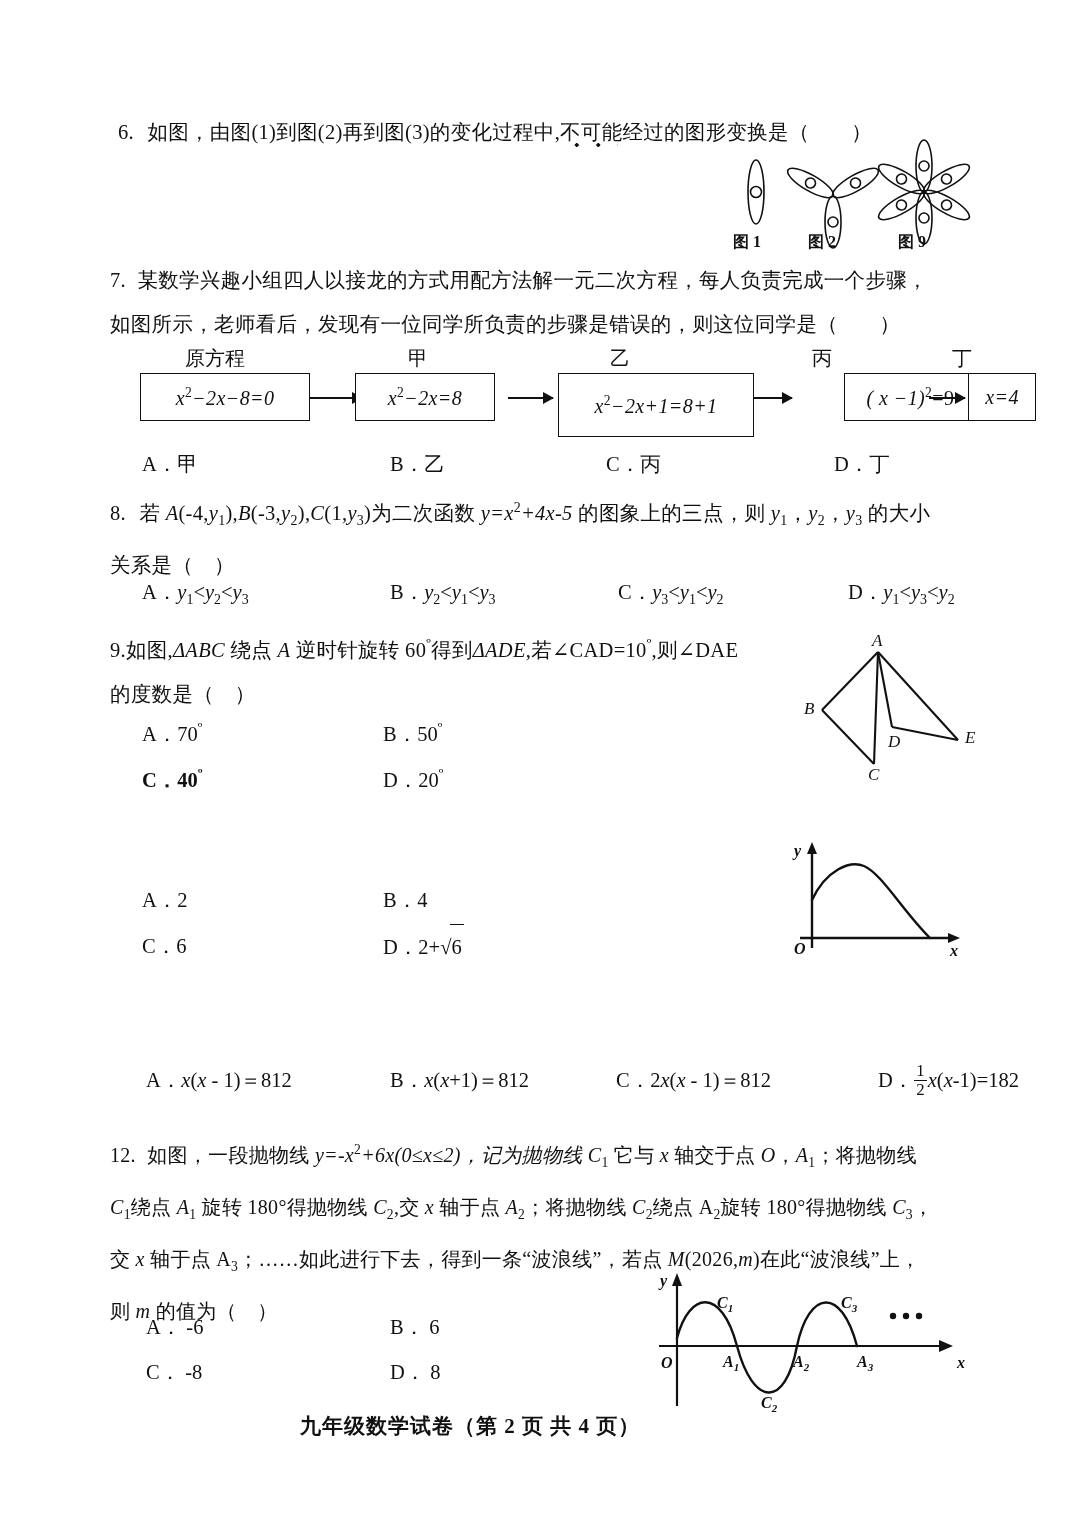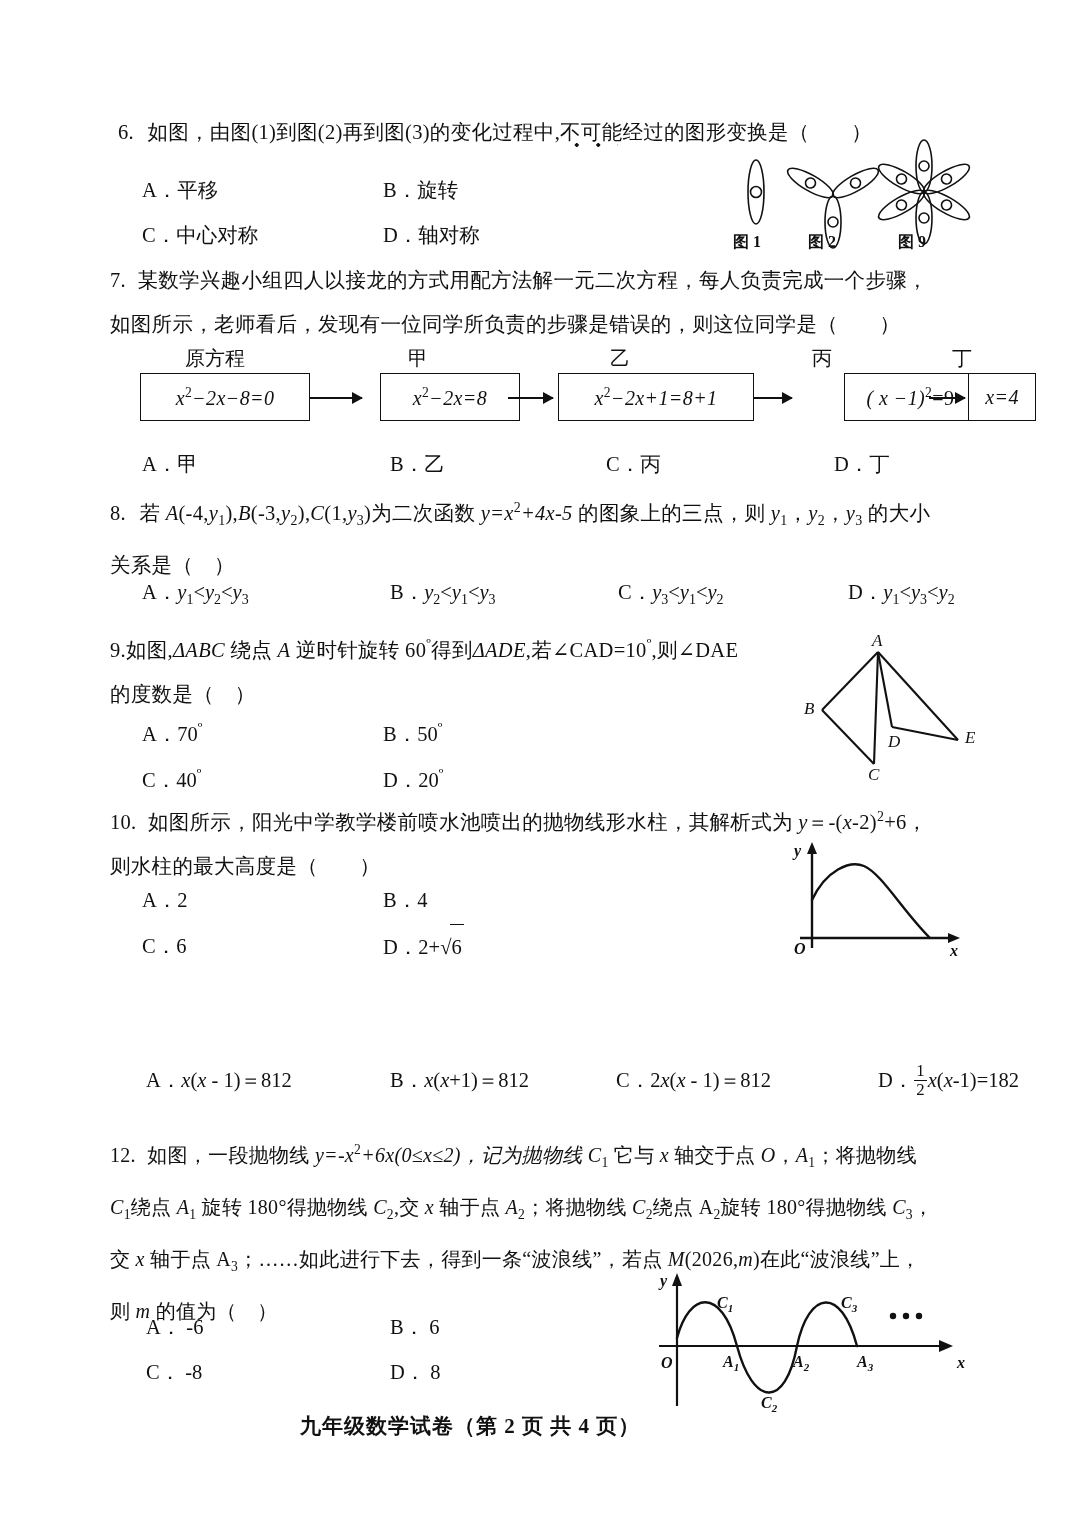--- a/index.html
+++ b/index.html
@@ -138,34 +138,20 @@
 
 <div class="page">
 
   <div class="q" style="left:118px; top:110px; width:760px;">
     <div class="qline">
       <span>6.</span>
       <span style="display:inline-block;width:8px;"></span><span>如图，由图(1)到图(2)再到图(3)的变化过程中,</span><span class="emph-dots">不可能</span><span>经过的图形变换是（　　）</span>
     </div>
   </div>
 
-  <div class="opts" style="left:118px; top:168px; width:620px; height:92px;">
-    <div class="opt" style="left:24px; top:0;">
-      <span>A．</span><span>平移</span>
-    </div>
-    <div class="opt" style="left:265px; top:0;">
-      <span>B．</span><span>旋转</span>
-    </div>
-    <div class="opt" style="left:24px; top:45px;">
-      <span>C．</span><span>中心对称</span>
-    </div>
-    <div class="opt" style="left:265px; top:45px;">
-      <span>D．</span><span>轴对称</span>
-    </div>
-  </div>
 
   <div class="fig" style="left:728px; top:148px; width:262px; height:86px;">
     <svg width="262" height="86" viewBox="0 0 262 86">
       <g fill="none" stroke="#111" stroke-width="1.6">
 
         <g transform="translate(28,44)">
           <ellipse cx="0" cy="0" rx="8" ry="32"></ellipse>
           <circle cx="0" cy="0" r="5.5"></circle>
         </g>
 
@@ -232,26 +218,26 @@
     <div class="flow-label" style="left:268px; top:0;">甲</div>
     <div class="flow-label" style="left:470px; top:0;">乙</div>
     <div class="flow-label" style="left:672px; top:0;">丙</div>
     <div class="flow-label" style="left:812px; top:0;">丁</div>
 
     <div class="flow-box" style="left:0; top:28px; width:170px; height:48px;">
       <span><i>x</i><span class="sup">2</span><i>−2x−8=0</i></span>
     </div>
     <div class="flow-arrow" style="left:170px; width:52px;"></div>
 
-    <div class="flow-box" style="left:240px; top:28px; width:140px; height:48px;">
+    <div class="flow-box" style="left:215px; top:28px; width:140px; height:48px;">
       <span><i>x</i><span class="sup">2</span><i>−2x=8</i></span>
     </div>
     <div class="flow-arrow" style="left:368px; width:45px;"></div>
 
-    <div class="flow-box" style="left:418px; top:28px; width:196px; height:48px;">
+    <div class="flow-box" style="left:418px; top:28px; width:196px; height:64px;">
       <span><i>x</i><span class="sup">2</span><i>−2x+1=8+1</i></span>
     </div>
     <div class="flow-arrow" style="left:614px; width:38px;"></div>
 
     <div class="flow-box" style="left:656px; top:28px; width:133px; height:48px;margin-left:48px;">
       <span><i>( x −1)</i><span class="sup">2</span><span>=9</span></span>
     </div>
     <div class="flow-arrow" style="left:789px; width:36px;"></div>
 
     <div class="flow-box" style="left:828px; top:28px; width:68px; height:48px;">
@@ -308,21 +294,21 @@
     </div>
   </div>
 
   <div class="opts" style="left:118px; top:706px; width:560px;">
     <div class="opt" style="left:24px; top:0;">
       <span>A．</span><span>70</span><span class="deg">º</span>
     </div>
     <div class="opt" style="left:265px; top:0;">
       <span>B．</span><span>50</span><span class="deg">º</span>
     </div>
-    <div class="opt" style="left:24px; top:46px;">
+    <div class="opt" style="left:24px; top:46px;font-weight:bold;">
       <span>C．</span><span>40</span><span class="deg">º</span>
     </div>
     <div class="opt" style="left:265px; top:46px;">
       <span>D．</span><span>20</span><span class="deg">º</span>
     </div>
   </div>
 
   <div class="fig" style="left:800px; top:630px; width:200px; height:150px;">
     <svg width="200" height="150" viewBox="0 0 200 150">
       <g stroke="#111" stroke-width="2.1" fill="none" stroke-linejoin="round">
@@ -337,29 +323,20 @@
       <g font-family="Liberation Serif, serif" font-size="17" font-style="italic" fill="#111">
         <text x="72" y="16">A</text>
         <text x="4" y="84">B</text>
         <text x="68" y="150">C</text>
         <text x="88" y="117">D</text>
         <text x="165" y="113">E</text>
       </g>
     </svg>
   </div>
 
-  <div class="q" style="left:110px; top:795px; width:900px;">
-    <div class="qline">
-      <span>10.</span>
-      <span style="display:inline-block;width:6px;"></span><span>如图所示，阳光中学教学楼前喷水池喷出的抛物线形水柱，其解析式为 </span><i>y</i><span>＝-(</span><i>x</i><span>-2)</span><span class="sup">2</span><span>+6，</span>
-    </div>
-    <div class="qline">
-      <span>则水柱的最大高度是（　　）</span>
-    </div>
-  </div>
 
   <div class="opts" style="left:118px; top:878px; width:560px;">
     <div class="opt" style="left:24px; top:0;">
       <span>A．</span><span>2</span>
     </div>
     <div class="opt" style="left:265px; top:0;">
       <span>B．</span><span>4</span>
     </div>
     <div class="opt" style="left:24px; top:46px;">
       <span>C．</span><span>6</span>

